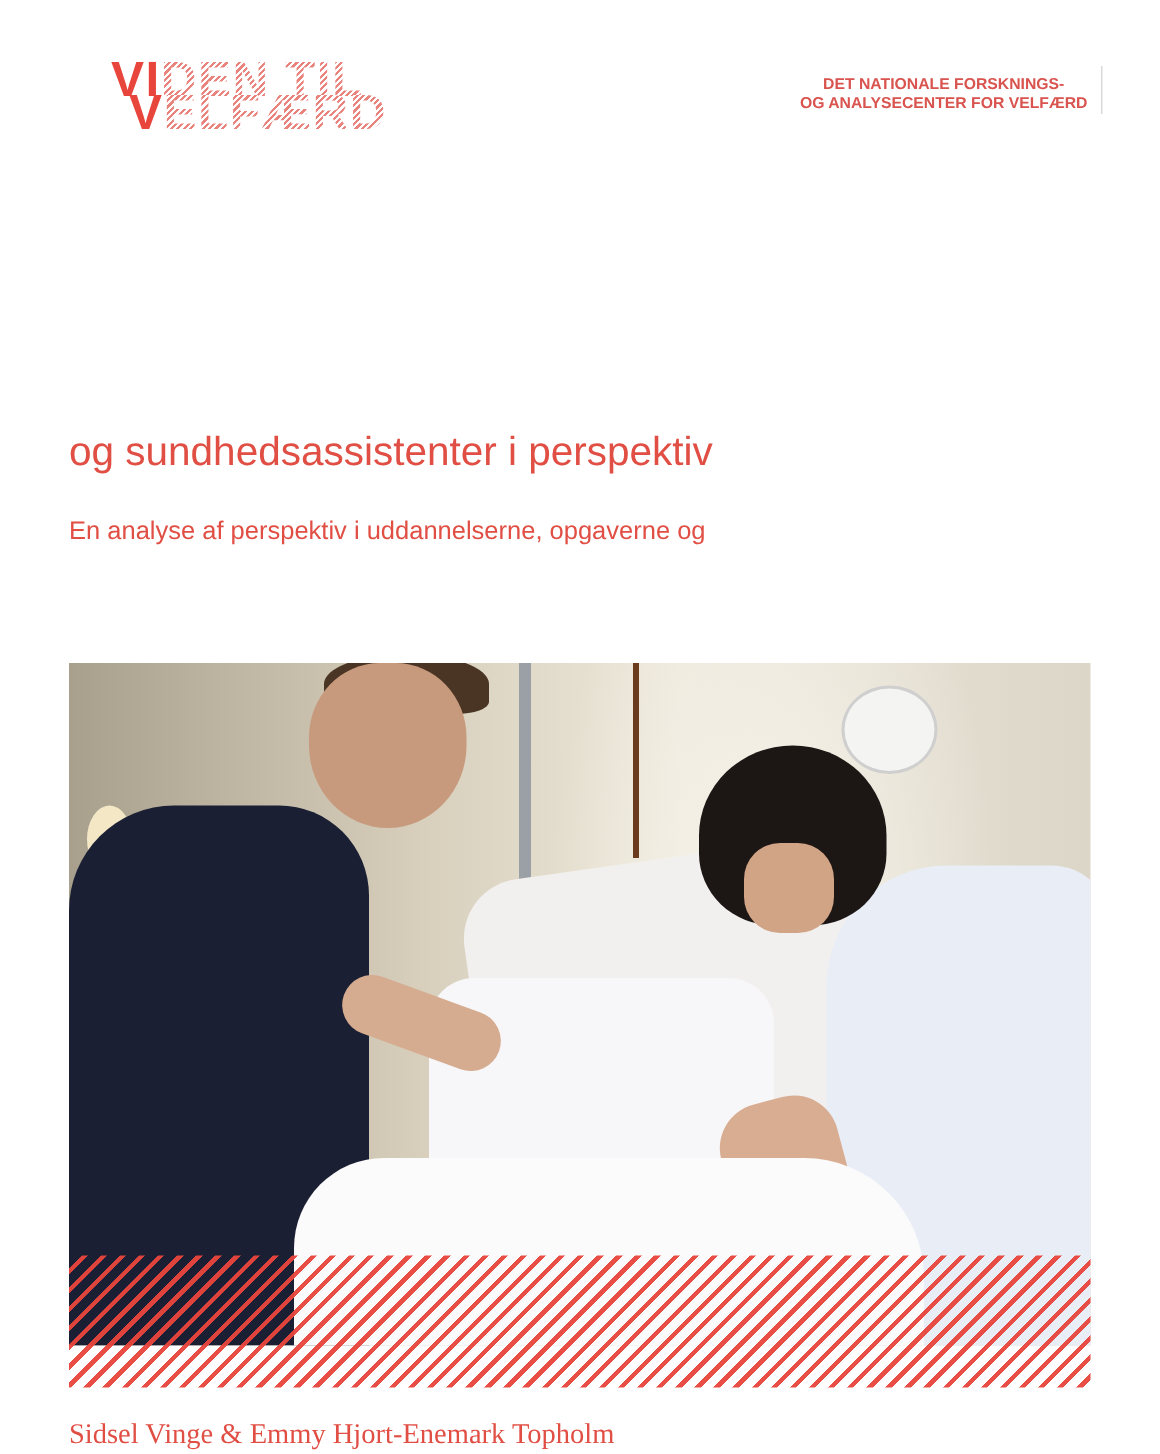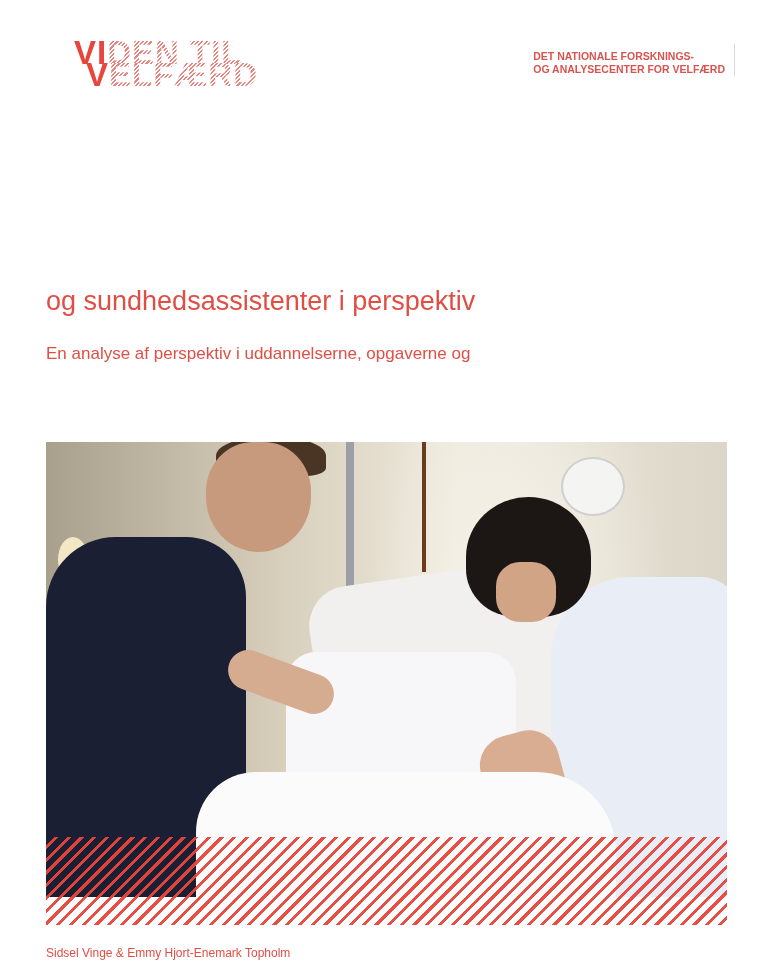--- a/index.html
+++ b/index.html
@@ -9,21 +9,21 @@
   .logo .row { position: absolute; font-weight: bold; font-size: 33px; letter-spacing: 1px; line-height: 1; white-space: nowrap; }
   .logo .row1 { left: 0; top: 0; margin-left: 28px; }
   .logo .row2 { left: 40px; top: 22px; text-align: center; }
   .solid { color: #e8453c; }
   .hatch {
     color: transparent;
     background: repeating-linear-gradient(135deg, #e8837d 0 1.5px, #ffffff 1.5px 3px);
     -webkit-background-clip: text; background-clip: text;
   }
 
-  .institution { position: absolute; right: 48px; top: 50px; text-align: left; font-weight: bold; font-size: 10.5px; line-height: 13px; color: #d9534f; }
+  .institution { position: absolute; right: 48px; top: 50px; text-align: center; font-weight: bold; font-size: 10.5px; line-height: 13px; color: #d9534f; }
   .inst-divider { position: absolute; left: 734px; top: 44px; width: 1px; height: 32px; background: #d9d9d9; }
 
   .title { position: absolute; left: 46px; top: 250px; width: 560px; font-size: 27px; line-height: 34px; color: #e04e44; margin: 0; font-weight: normal; }
   .subtitle { position: absolute; left: 46px; top: 343px; width: 520px; font-size: 17px; line-height: 22px; color: #e04e44; margin: 0; }
 
   .photo { position: absolute; left: 46px; top: 442px; width: 681px; height: 455px; overflow: hidden;
     background: linear-gradient(90deg, #a8a08c 0%, #d8d0bd 35%, #eee9dc 60%, #dcd6c8 100%); }
   .wall-light { position: absolute; left: 320px; top: 0; width: 300px; height: 455px; background: radial-gradient(ellipse at 50% 35%, #f6f3ea 0%, rgba(246,243,234,0) 70%); }
   .man-body { position: absolute; left: 0; top: 95px; width: 200px; height: 360px; background: #1a1f33; border-radius: 70px 60px 0 0; }
   .man-head { position: absolute; left: 160px; top: 0; width: 105px; height: 110px; background: #c89a7d; border-radius: 45% 45% 50% 50%; }
@@ -37,21 +37,21 @@
   .woman-face { position: absolute; left: 450px; top: 120px; width: 60px; height: 60px; background: #d2a486; border-radius: 40%; }
   .woman-arm { position: absolute; left: 440px; top: 290px; width: 80px; height: 110px; background: #d9ad92; border-radius: 30px; transform: rotate(-15deg); }
   .lamp { position: absolute; left: 515px; top: 15px; width: 60px; height: 55px; background: #f4f4f2; border-radius: 50%; border: 2px solid #cfcfcf; }
   .pole { position: absolute; left: 300px; top: 0; width: 8px; height: 200px; background: #9aa0a6; }
   .strap { position: absolute; left: 376px; top: 0; width: 4px; height: 130px; background: #6b3b1e; }
   .bedlamp { position: absolute; left: 12px; top: 95px; width: 30px; height: 45px; background: #f3e7c6; border-radius: 50%; }
 
   .stripes-over { position: absolute; left: 46px; top: 837px; width: 681px; height: 88px;
     background: repeating-linear-gradient(135deg, transparent 0 6px, #e8453c 6px 9px); opacity: 0.95; }
 
-  .authors { position: absolute; left: 46px; top: 946px; font-size: 12px; color: #e04e44; white-space: nowrap; }
+  .authors { position: absolute; left: 46px; top: 946px; font-size: 19px; color: #e04e44; white-space: nowrap; font-family: Liberation Serif, serif; }
 </style>
 </head>
 <body>
 
 <div class="logo">
   <div class="row row1">
     <span class="solid">VI</span><span class="hatch">DEN TIL</span>
   </div>
   <div class="row row2">
     <span class="solid">V</span><span class="hatch">ELFÆRD</span>

